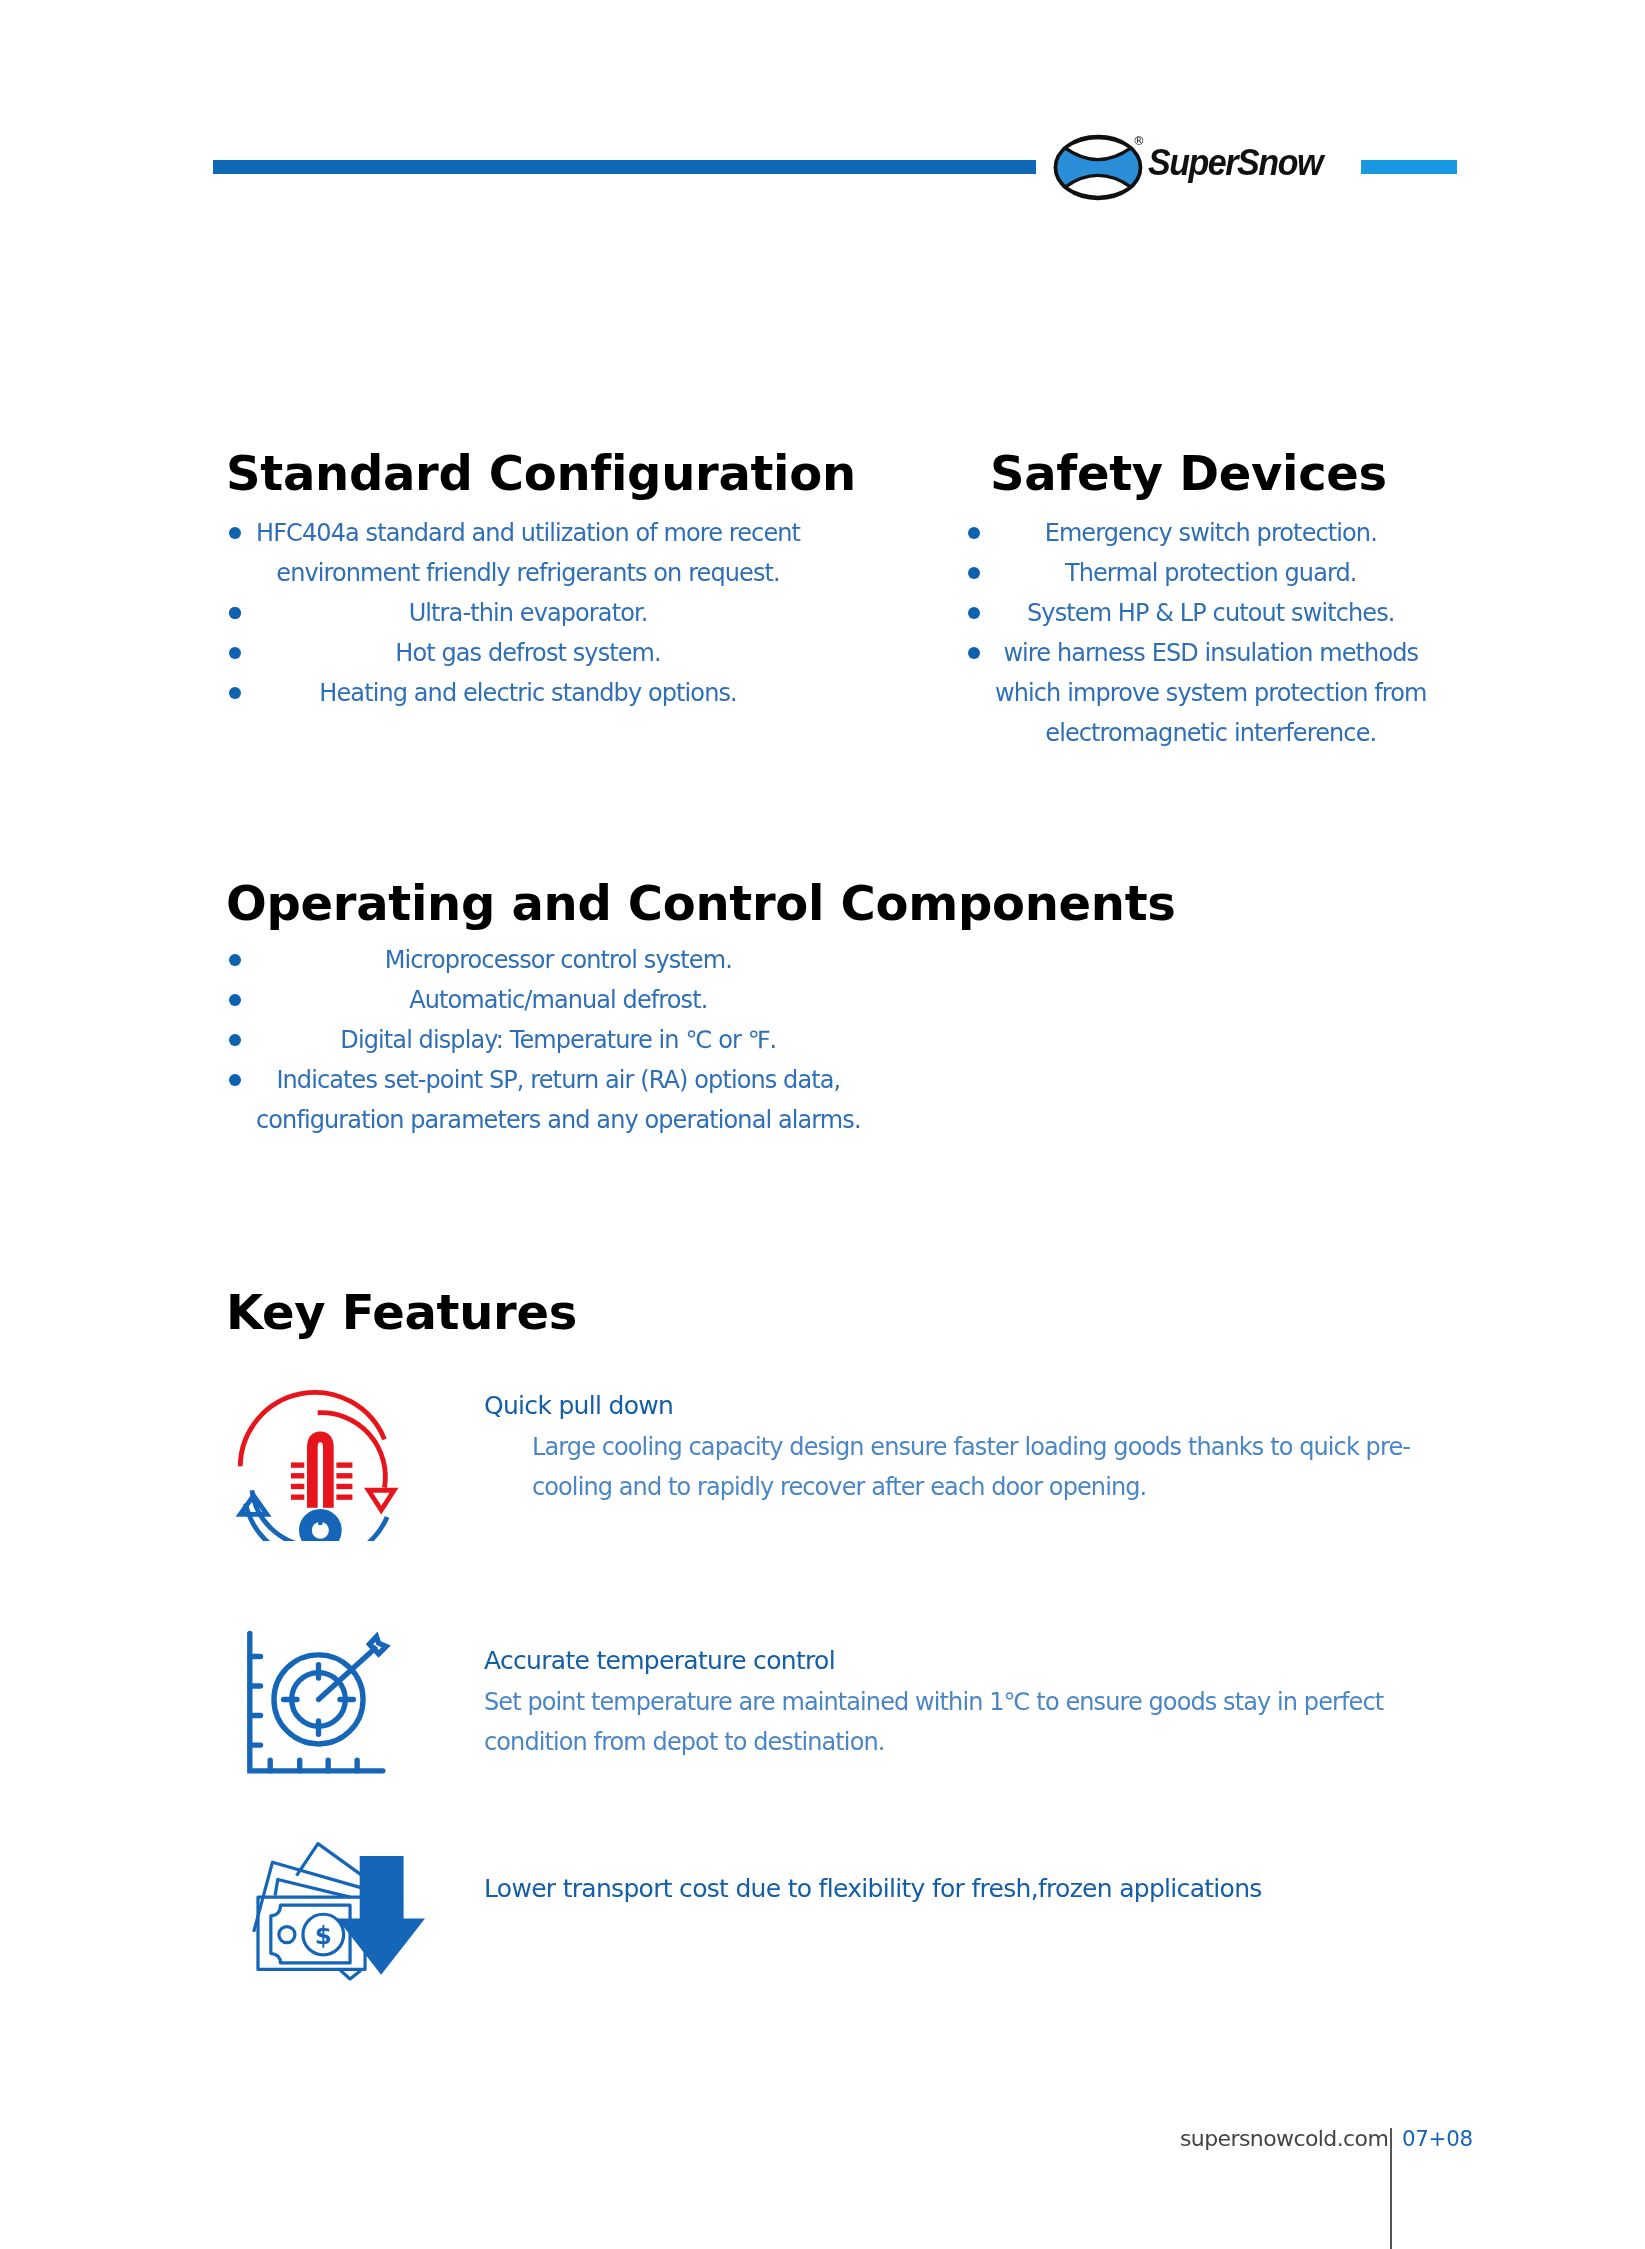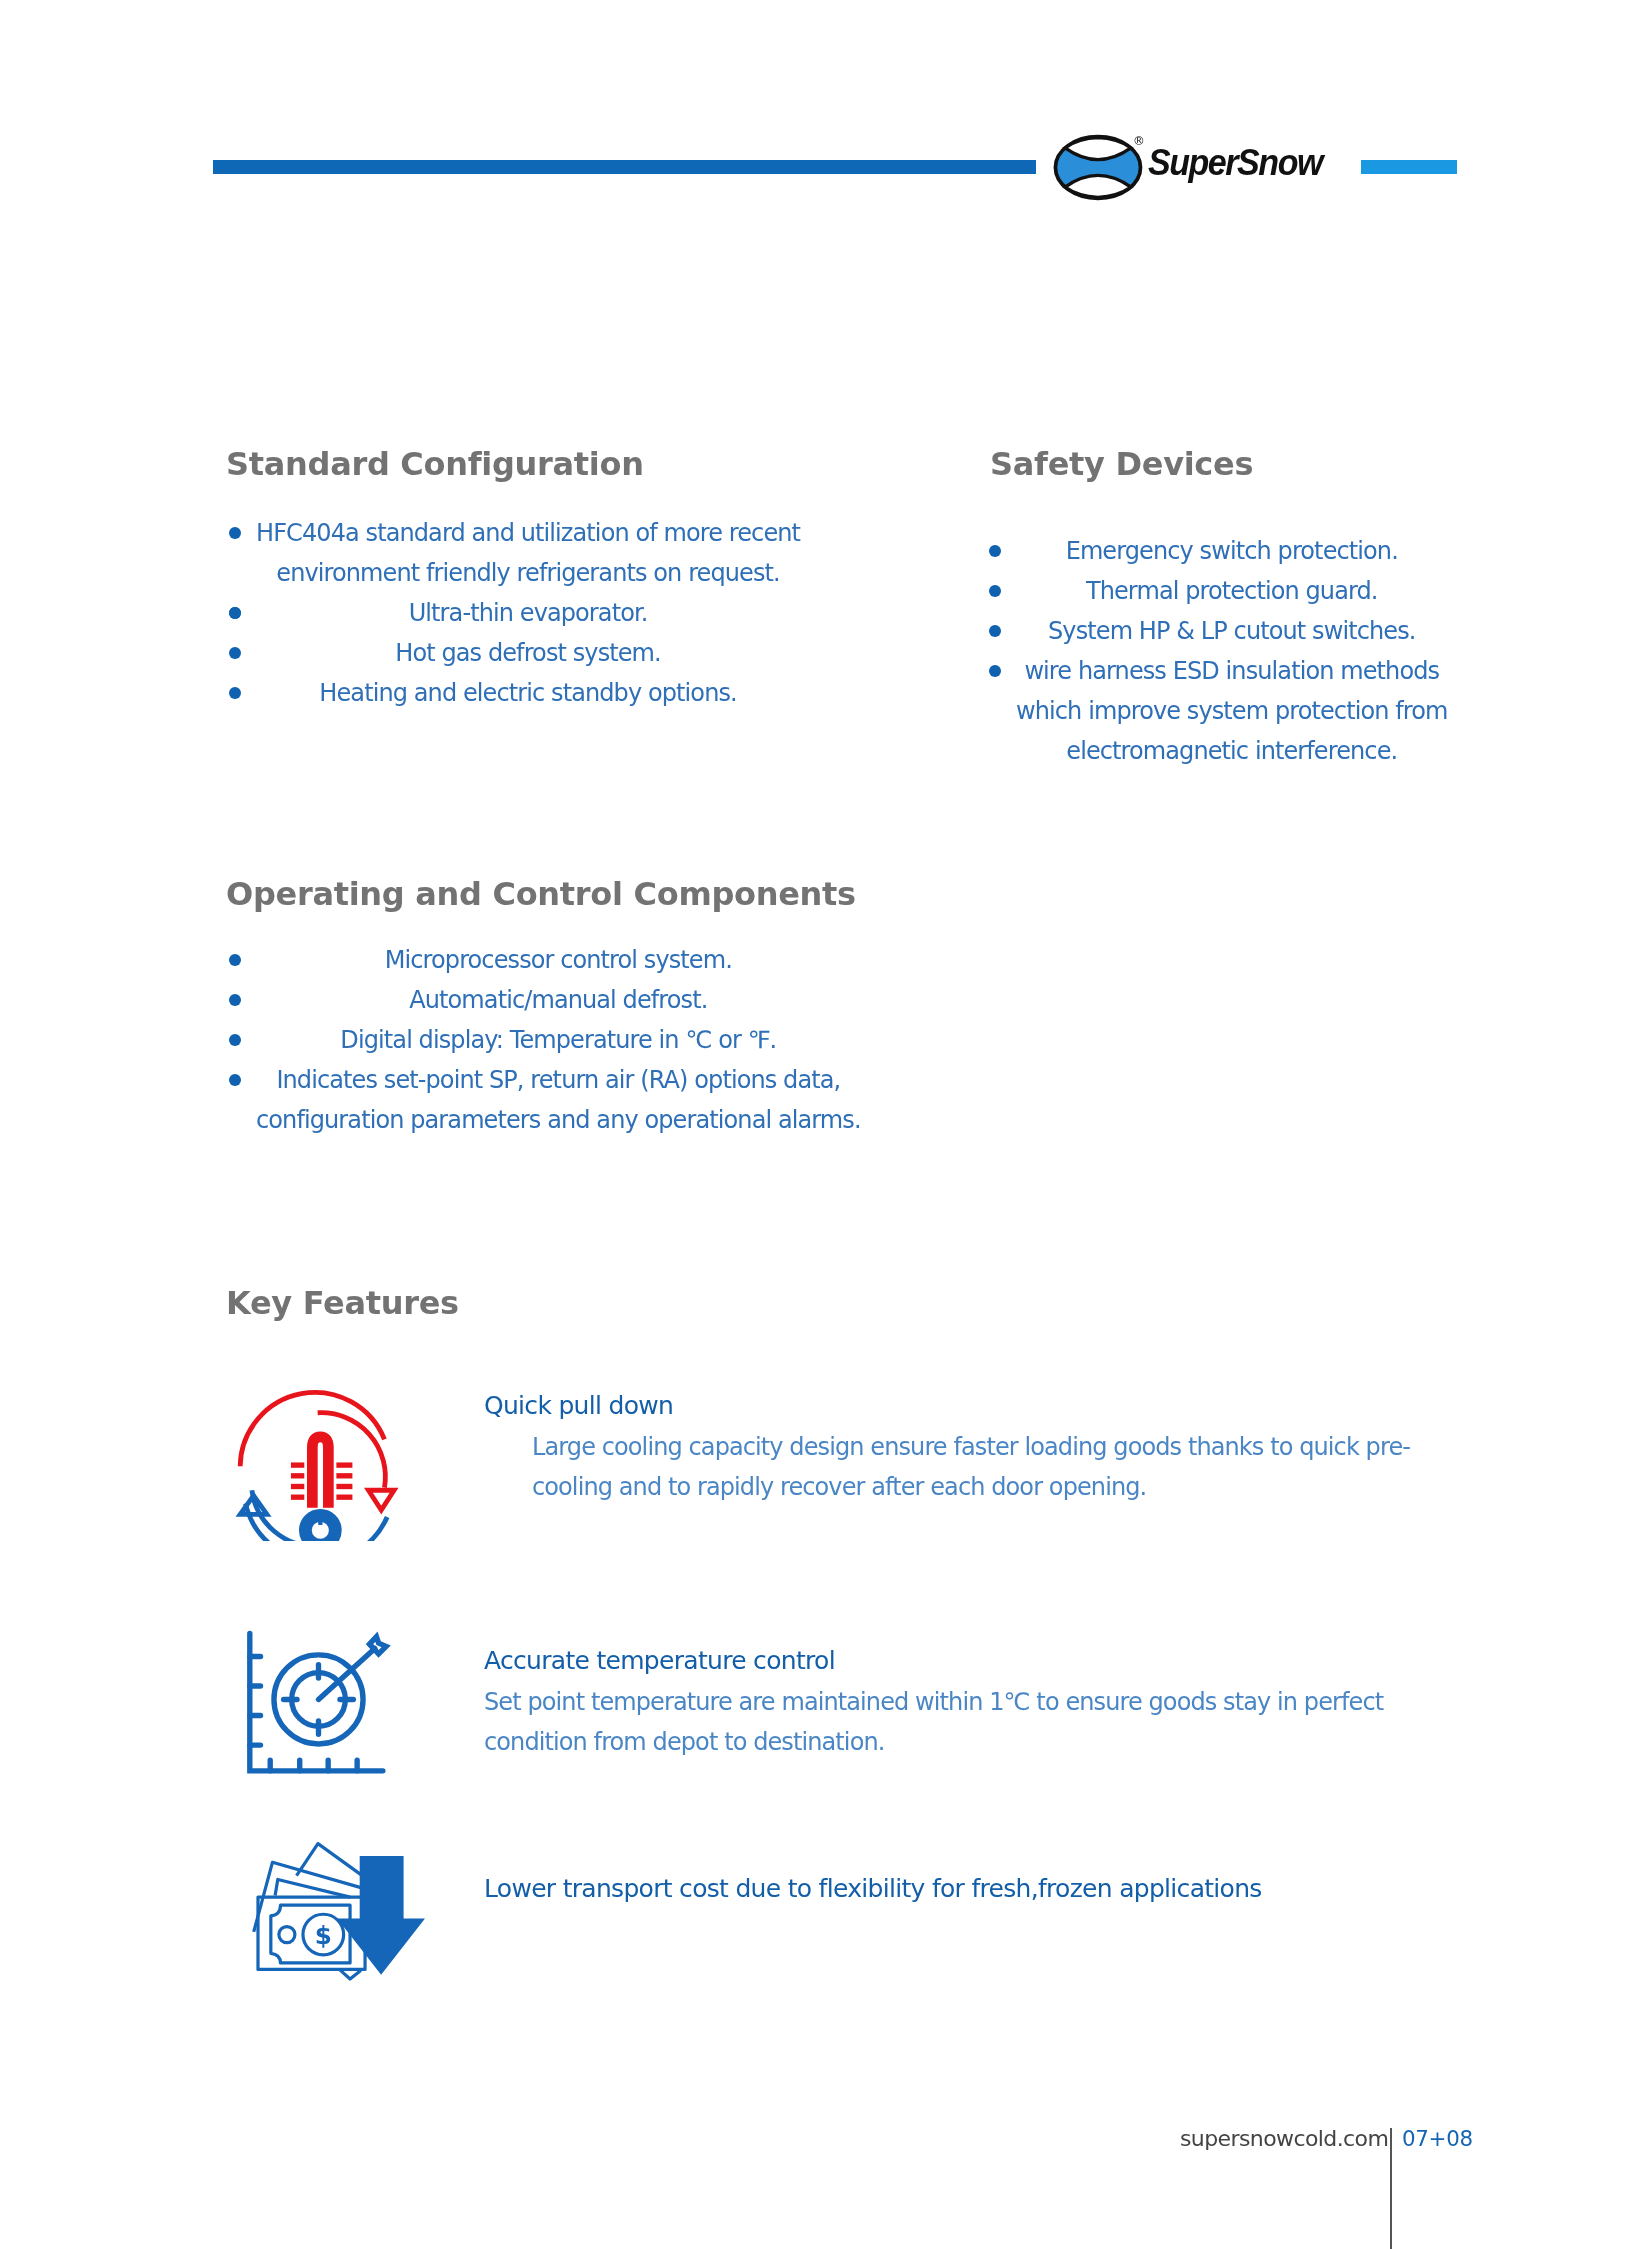--- a/index.html
+++ b/index.html
@@ -11,32 +11,32 @@
   .hdr-bar-left { left: 213px; top: 160px; width: 823px; height: 14.4px; background: #0f68b6; }
   .logo { left: 1053px; top: 133px; width: 396px; height: 70px; }
   .logo svg { position: absolute; left: 0; top: 1.1px; }
   .logo-text { position: absolute; left: 95px; top: 8.6px; font-family: "Liberation Sans", sans-serif;
                font-weight: bold; font-style: italic; font-size: 37px; color: #111;
                letter-spacing: -1.6px; transform: scaleX(0.92); transform-origin: left; }
   .logo-reg { position: absolute; left: 80px; top: 1.1px; font-size: 11.8px; color: #111; }
   .hdr-bar-right { left: 1361px; top: 160px; width: 96px; height: 14px; background: #1a98e2; }
 
   
-  .h2 { color: #737373; font-family: "DejaVu Sans", sans-serif; font-weight: bold; font-size: 32px;
+  .h2 { color: #000000; font-family: "DejaVu Sans", sans-serif; font-weight: bold; font-size: 48px;
         letter-spacing: -0.3px; white-space: nowrap; }
   .list { margin: 0; padding: 0; list-style: none; }
   .list li { position: relative; padding-left: 27px; color: #2e6fb7; font-family: "DejaVu Sans", sans-serif;
              font-size: 24px; line-height: 40px; letter-spacing: -0.9px; white-space: nowrap; text-align: center; }
   .list li .dot { position: absolute; left: 0; top: 14.4px; width: 11.8px; height: 11.8px; border-radius: 50%;
                   background: #1061b0; }
 
   .std-h { left: 226px; top: 445px; }
   .std-list { left: 229px; top: 513px; }
   .saf-h { left: 990px; top: 445px; }
-  .saf-list { left: 989px; top: 513px; margin-top: 18px; }
+  .saf-list { left: 968px; top: 513px; }
   .op-h { left: 226px; top: 875px; }
   .op-list { left: 229px; top: 940px; }
   .kf-h { left: 226px; top: 1284px; }
 
   
   .feat-icon { width: 182px; height: 171px; }
   .ic1 { left: 224px; top: 1370px; }
   .ic2 { left: 238px; top: 1627px; }
   .ic3 { left: 243px; top: 1830px; }
   .feat-title { color: #135ea8; font-family: "DejaVu Sans", sans-serif; font-size: 25px;

